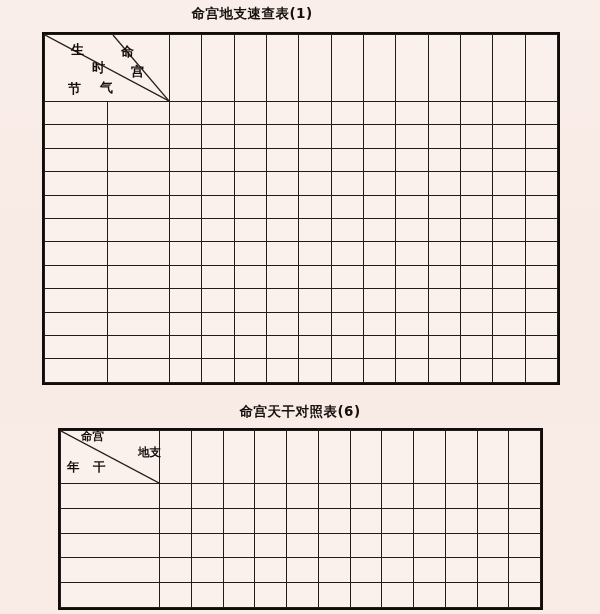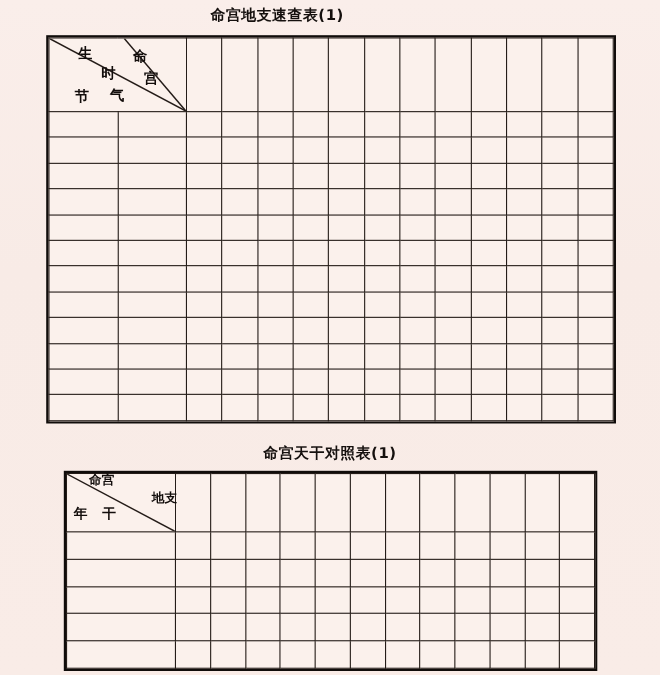--- a/index.html
+++ b/index.html
@@ -365,21 +365,21 @@
             <td></td>
             <td></td>
             <td></td>
             <td></td>
             <td></td>
           </tr>
         </tbody>
     </table>
   </div>
 
-  <div class="title" id="title-2">命宫天干对照表(1)</div>
+  <div class="title" id="title-2">命宫天干对照表(6)</div>
 
   <div class="sheet" id="table-2">
     <table class="grid">
       <tbody id="t2-body">
           <tr>
             <td class="corner" style="width: 98px; height: 52px;">
               <svg viewBox="0 0 98 52" preserveAspectRatio="none">
                 <line x1="0" y1="0" x2="98" y2="52" stroke="#241c18" stroke-width="1.3"></line>
               </svg>
               <span class="corner-lab" id="c2-mingong">命宫</span>

